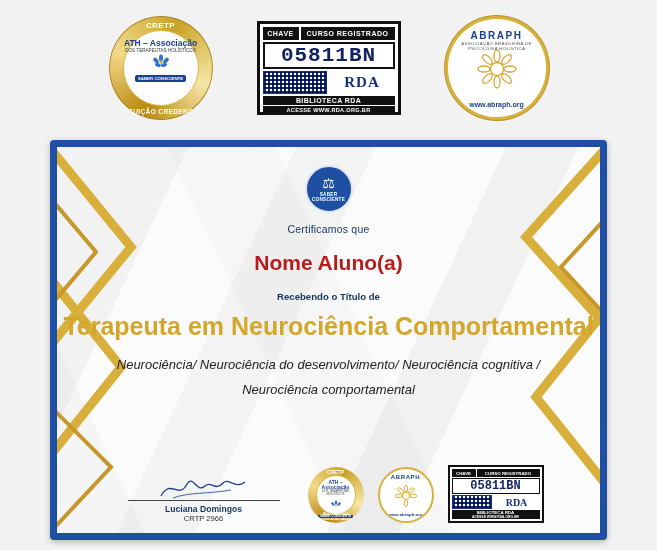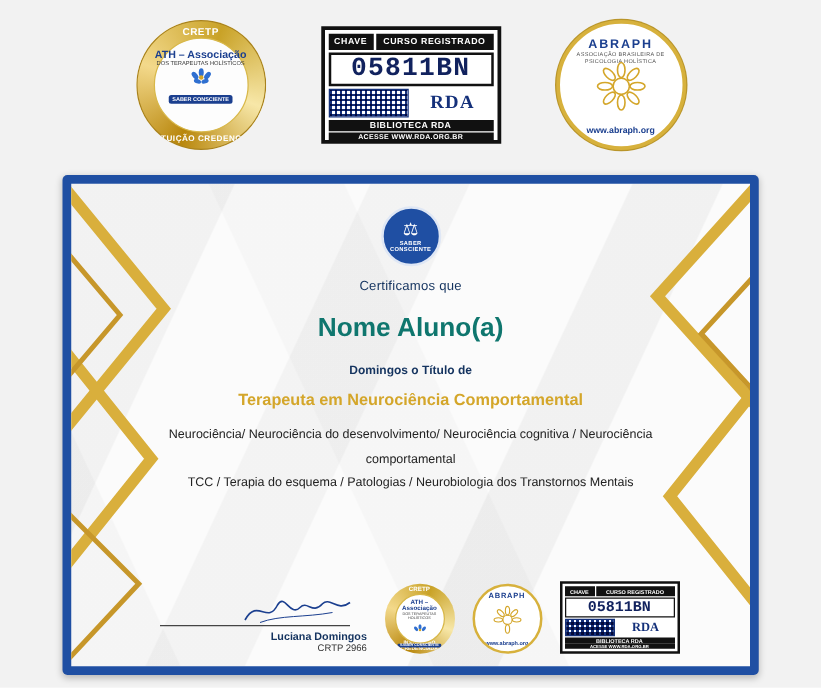--- a/index.html
+++ b/index.html
@@ -219,58 +219,58 @@
     z-index: 3;
     text-align: center;
     padding-top: 76px;
   }
   .certificamos {
     font-size: 10.5px; font-weight: normal; color: #14335f;
     letter-spacing: .2px;
   }
   .aluno {
     margin-top: 16px;
-    font-size: 21px; font-weight: bold; color: #0f766e;
+    font-size: 21px; font-weight: bold; color: #b91c1c;
   }
   .concluiu {
     margin: 14px auto 0;
     width: 380px;
     font-size: 8.4px; color: #2a2a2a; line-height: 1.65;
   }
   .recebendo {
     margin-top: 16px;
     font-size: 9.6px; font-weight: bold; color: #14335f;
   }
   .titulo {
     margin-top: 10px;
-    font-size: 13px; font-weight: bold; color: #d4a62a;
+    font-size: 25px; font-weight: bold; color: #d4a62a;
   }
   .conteudo-head {
     margin-top: 20px;
     font-size: 9.2px; font-weight: bold; color: #14335f;
   }
   .disciplinas {
     margin: 11px auto 0;
     width: 430px;
-    font-size: 10px; color: #222; line-height: 1.95;
+    font-size: 13px; color: #222; line-height: 1.95; font-style: italic;
   }
 
   
   .bottom {
     position: absolute;
     bottom: 10px; left: 0; width: 100%;
     z-index: 5;
     display: flex;
     align-items: flex-end;
     justify-content: center;
     gap: 14px;
   }
   .sig {
     width: 180px;
-    text-align: right;
+    text-align: center;
   }
   .sig .scribble { height: 26px; }
   .sig .line {
     border-top: 1px solid #444;
     margin: 0 14px 3px;
   }
   .sig .nm { font-size: 8.6px; font-weight: bold; color: #14335f; }
   .sig .crp { font-size: 7.6px; color: #333; margin-top: 0; }
 
   
@@ -436,25 +436,24 @@
 
     <div class="seal-center">
       <div class="lamp">⚖</div>
       <div class="t1">SABER</div>
       <div class="t2">CONSCIENTE</div>
     </div>
 
     <div class="body-wrap">
       <div class="certificamos">Certificamos que</div>
       <div class="aluno">Nome Aluno(a)</div>
-      <div class="recebendo">Domingos o Título de</div>
+      <div class="recebendo">Recebendo o Título de</div>
       <div class="titulo">Terapeuta em Neurociência Comportamental</div>
       <div class="disciplinas">
         <div>Neurociência/ Neurociência do desenvolvimento/ Neurociência cognitiva / Neurociência comportamental</div>
-        <div>TCC / Terapia do esquema /  Patologias / Neurobiologia dos Transtornos Mentais</div>
       </div>
     </div>
 
     <div class="bottom">
 
       <div class="sig">
         <div class="scribble">
           <svg width="110" height="26" viewBox="0 0 110 26">
             <path d="M12,22 C22,4 30,26 38,10 C44,0 48,20 56,12 C62,6 66,18 74,9 C80,3 86,16 96,8" fill="none" stroke="#1b3f8f" stroke-width="1.3"></path>
             <path d="M24,24 C40,18 60,20 82,16" fill="none" stroke="#1b3f8f" stroke-width="0.8"></path>

